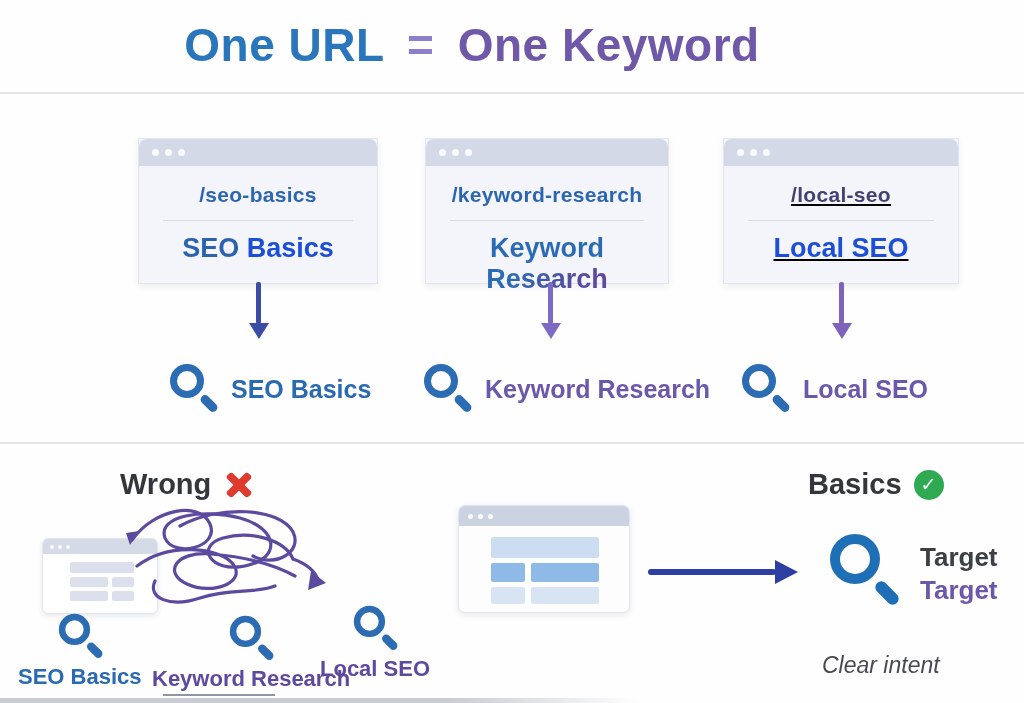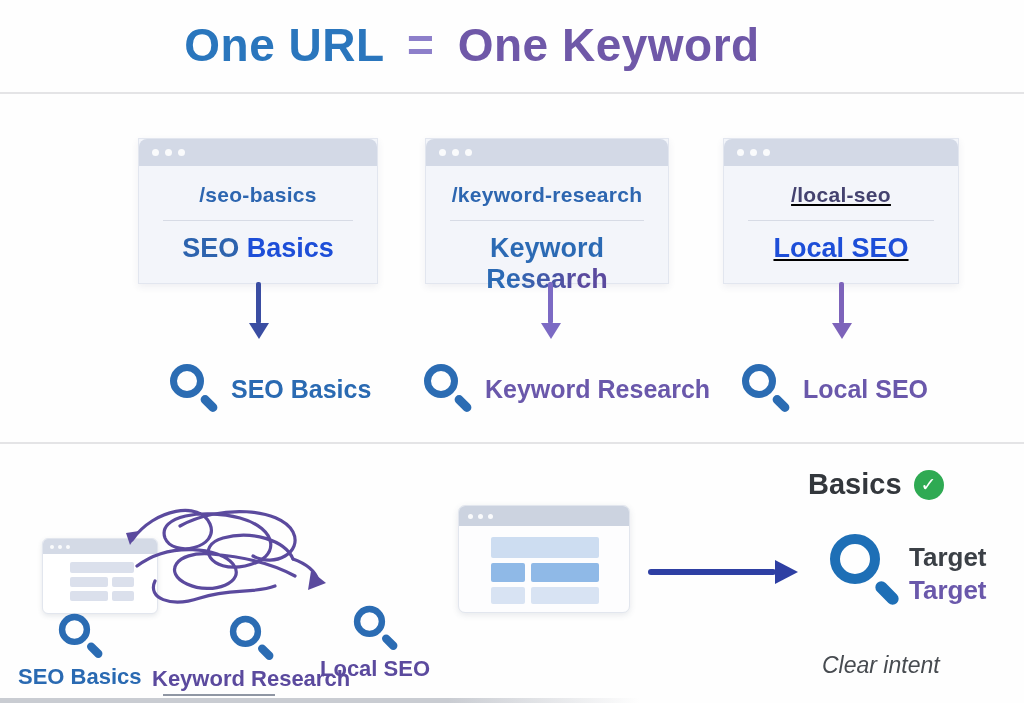--- a/index.html
+++ b/index.html
@@ -148,21 +148,21 @@
   
   .harrow { position:absolute; left:648px; top:569px; width:128px; height:6px;
     background:#2e3fa3; border-radius:3px; }
   .harrow::after {
     content:''; position:absolute; right:-22px; top:50%; transform:translateY(-50%);
     border-top:12px solid transparent; border-bottom:12px solid transparent;
     border-left:23px solid #2e3fa3;
   }
 
   
-  .target-group { position:absolute; left:828px; top:532px; display:flex; gap:7px; }
+  .target-group { position:absolute; left:828px; top:532px; display:flex; gap:18px; }
   .target-group .mag { width:74px; height:80px; }
   .target-group .mag .lens { width:50px; height:50px; border-width:10px; border-color:#1e6fb6; }
   .target-group .mag .handle { left:45px; top:55px; width:28px; height:12px; border-radius:6px; background:#1e6fb6; }
   .target-text { display:flex; flex-direction:column; justify-content:center; gap:2px; margin-top:4px; }
   .target-line1 { font-size:26px; font-weight:bold; color:#3b4046; }
   .target-line2 { font-size:26px; font-weight:bold; color:#6a58ab; }
 
   .caption { position:absolute; left:822px; top:652px; font-size:23px; font-style:italic; color:#474b50; }
 
   
@@ -243,20 +243,24 @@
   <div class="keyword-row kw3">
     <span class="mag">
         <span class="lens"></span>
         <span class="handle"></span>
       </span>
     <span class="keyword-label">Local SEO</span>
   </div>
 
   <div class="divider d2"></div>
 
+  <div class="section-heading wrong-heading">
+    <span>Wrong</span>
+    <span class="cross"></span>
+  </div>
 
   <div class="section-heading right-heading">
     <span>Basics</span>
     <span class="check-circle">✓</span>
   </div>
 
   <div class="mini-browser">
     <div class="mb-header">
       <span class="dot"></span>
       <span class="dot"></span>

